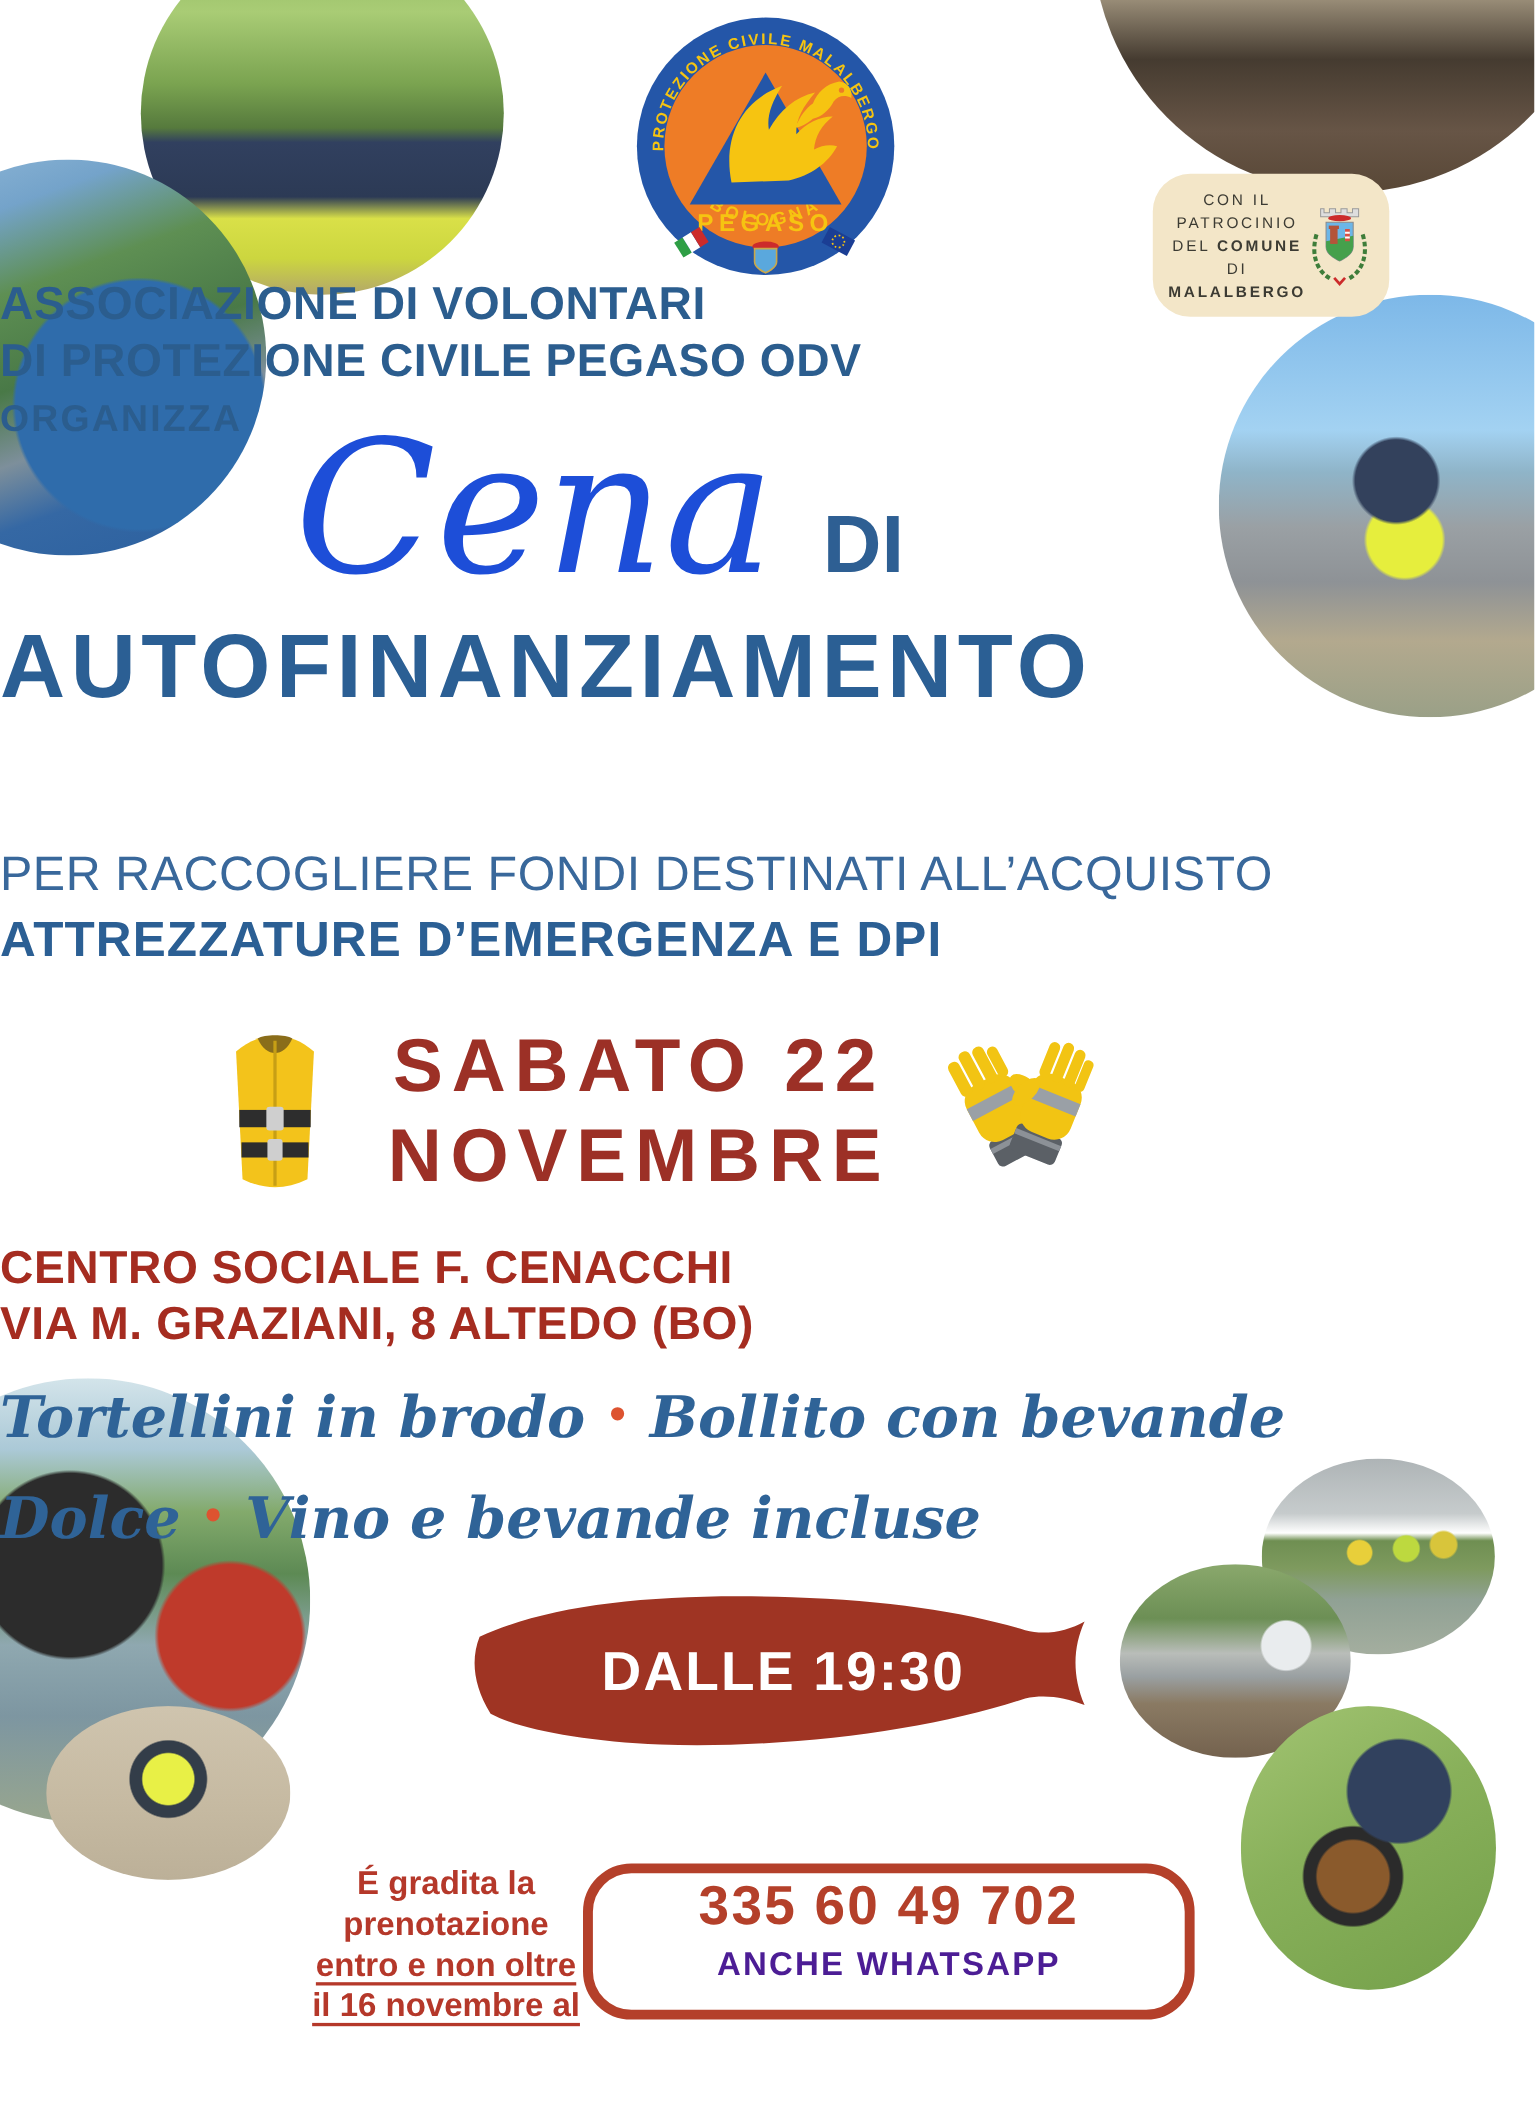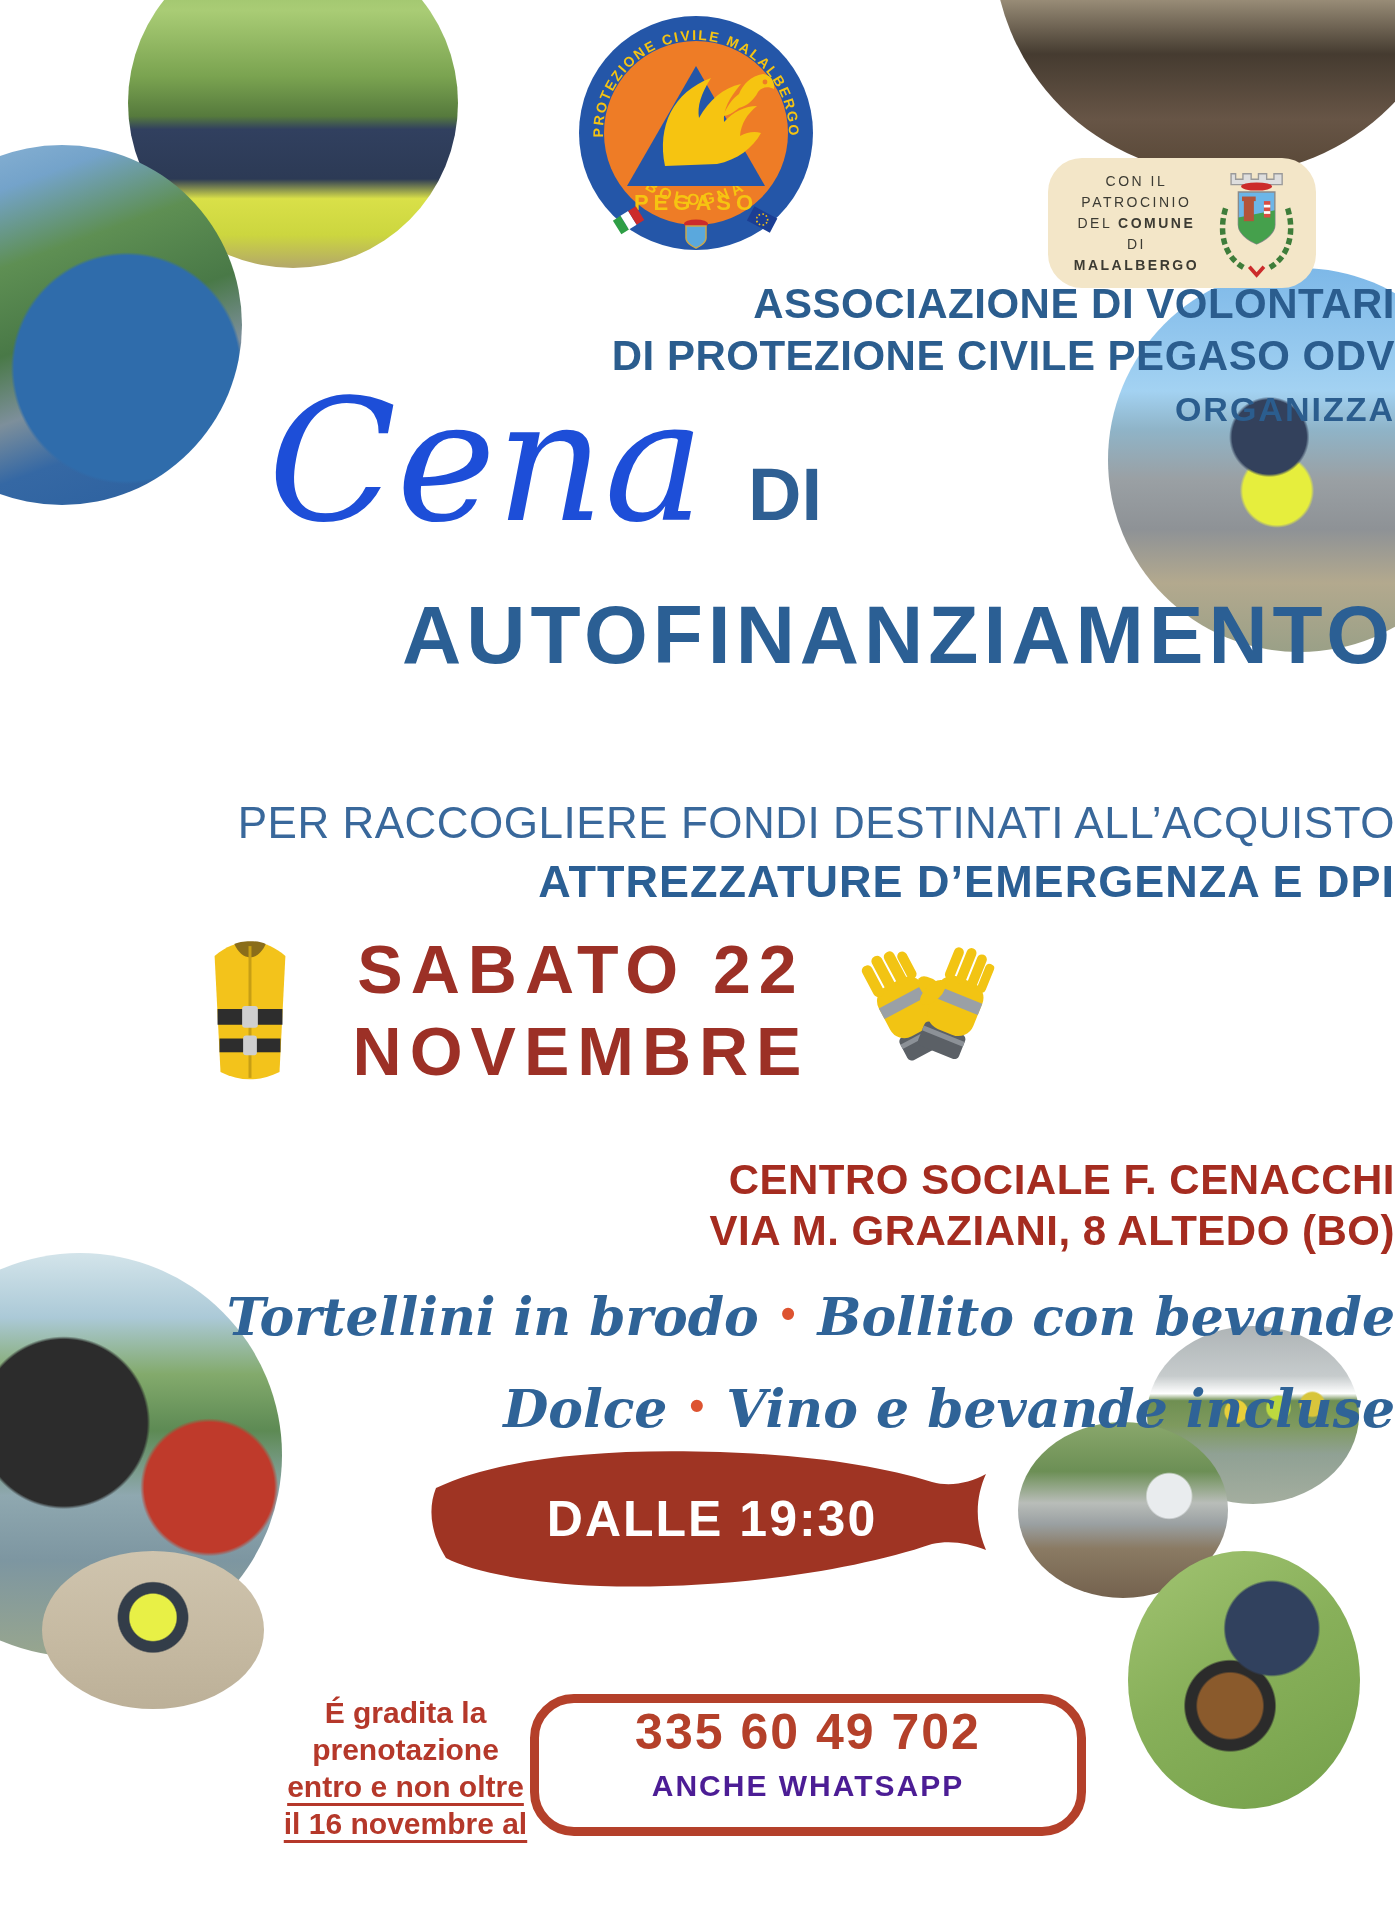--- a/index.html
+++ b/index.html
@@ -2,21 +2,21 @@
 <html><head>
 <meta charset="utf-8">
 <style>
   html,body{margin:0;padding:0;background:#ffffff;}
   #stage{
     position:relative;width:1395px;height:1920px;background:#ffffff;
     overflow:hidden;font-family:"Liberation Sans",sans-serif;
   }
   .abs{position:absolute;}
   .photo{position:absolute;border-radius:50%;overflow:hidden;z-index:0;}
-  .center{left:0;width:1395px;text-align:right;margin-top:28px;}
+  .center{left:0;width:1395px;text-align:left;}
   
   .ph-team{left:128px;top:-62px;width:330px;height:330px;
     background:linear-gradient(180deg,#8ab55e 0%,#a9cc75 22%,#7aa350 42%,#567a3d 54%,#31405f 58%,#2c3a55 73%,#d9e048 79%,#ccd63f 90%,#b3a76a 100%);}
   .ph-volunteer{left:-118px;top:145px;width:360px;height:360px;
     background:
       radial-gradient(circle at 68% 62%,#2f6cab 0 34%,rgba(0,0,0,0) 35%),
       linear-gradient(160deg,#93bad9 0%,#74a3ca 18%,#5e8f53 34%,#497947 52%,#7d8f9b 66%,#3568a4 78%,#2a5f9e 100%);}
   .ph-truck{left:993px;top:-290px;width:465px;height:465px;
     background:linear-gradient(180deg,#5f5038 0%,#87724e 30%,#d9d1c0 46%,#b7aa91 58%,#46engage 0,#453b30 74%,#675546 88%,#584736 100%);
     background:linear-gradient(180deg,#5f5038 0%,#87724e 30%,#d9d1c0 46%,#b7aa91 58%,#453b30 74%,#675546 88%,#584736 100%);}
@@ -45,21 +45,21 @@
       radial-gradient(circle at 72% 42%,#e9ecee 0 12%,rgba(0,0,0,0) 13%),
       linear-gradient(180deg,#8aa86c 0%,#6c8f55 28%,#b9bdb9 46%,#9aa0a2 58%,#8a7a63 72%,#74624e 100%);}
   .ph-dog{left:1128px;top:1551px;width:232px;height:258px;border-radius:50%;
     background:
       radial-gradient(circle at 62% 30%,#31415e 0 20%,rgba(0,0,0,0) 21%),
       radial-gradient(circle at 44% 60%,#8a5a2c 0 16%,#2b2b2b 17% 22%,rgba(0,0,0,0) 23%),
       linear-gradient(150deg,#a2c472 0%,#88b05a 45%,#74a04a 100%);}
   
   .logo{left:577px;top:14px;width:238px;height:238px;z-index:2;}
   
-  .badge{left:1048px;top:158px;width:268px;height:130px;background:#f3e6c8;
+  .badge{left:1048px;top:158px;width:215px;height:130px;background:#f3e6c8;
     border-radius:34px;z-index:2;display:flex;align-items:center;justify-content:space-between;
     padding:0 14px;box-sizing:border-box;}
   .badge-text{font-size:14px;font-weight:500;letter-spacing:2.5px;color:#3c3b33;
     text-align:center;line-height:21px;width:150px;}
   .badge-text b{font-weight:bold;}
   
   .assoc{top:250px;z-index:2;color:#2b5d8e;font-weight:bold;}
   .assoc .l{font-size:42px;line-height:52px;letter-spacing:0.5px;}
   .assoc .org{font-size:34px;letter-spacing:2px;margin-top:8px;}
   .cena{left:268px;top:378px;z-index:2;color:#1d4ed8;

